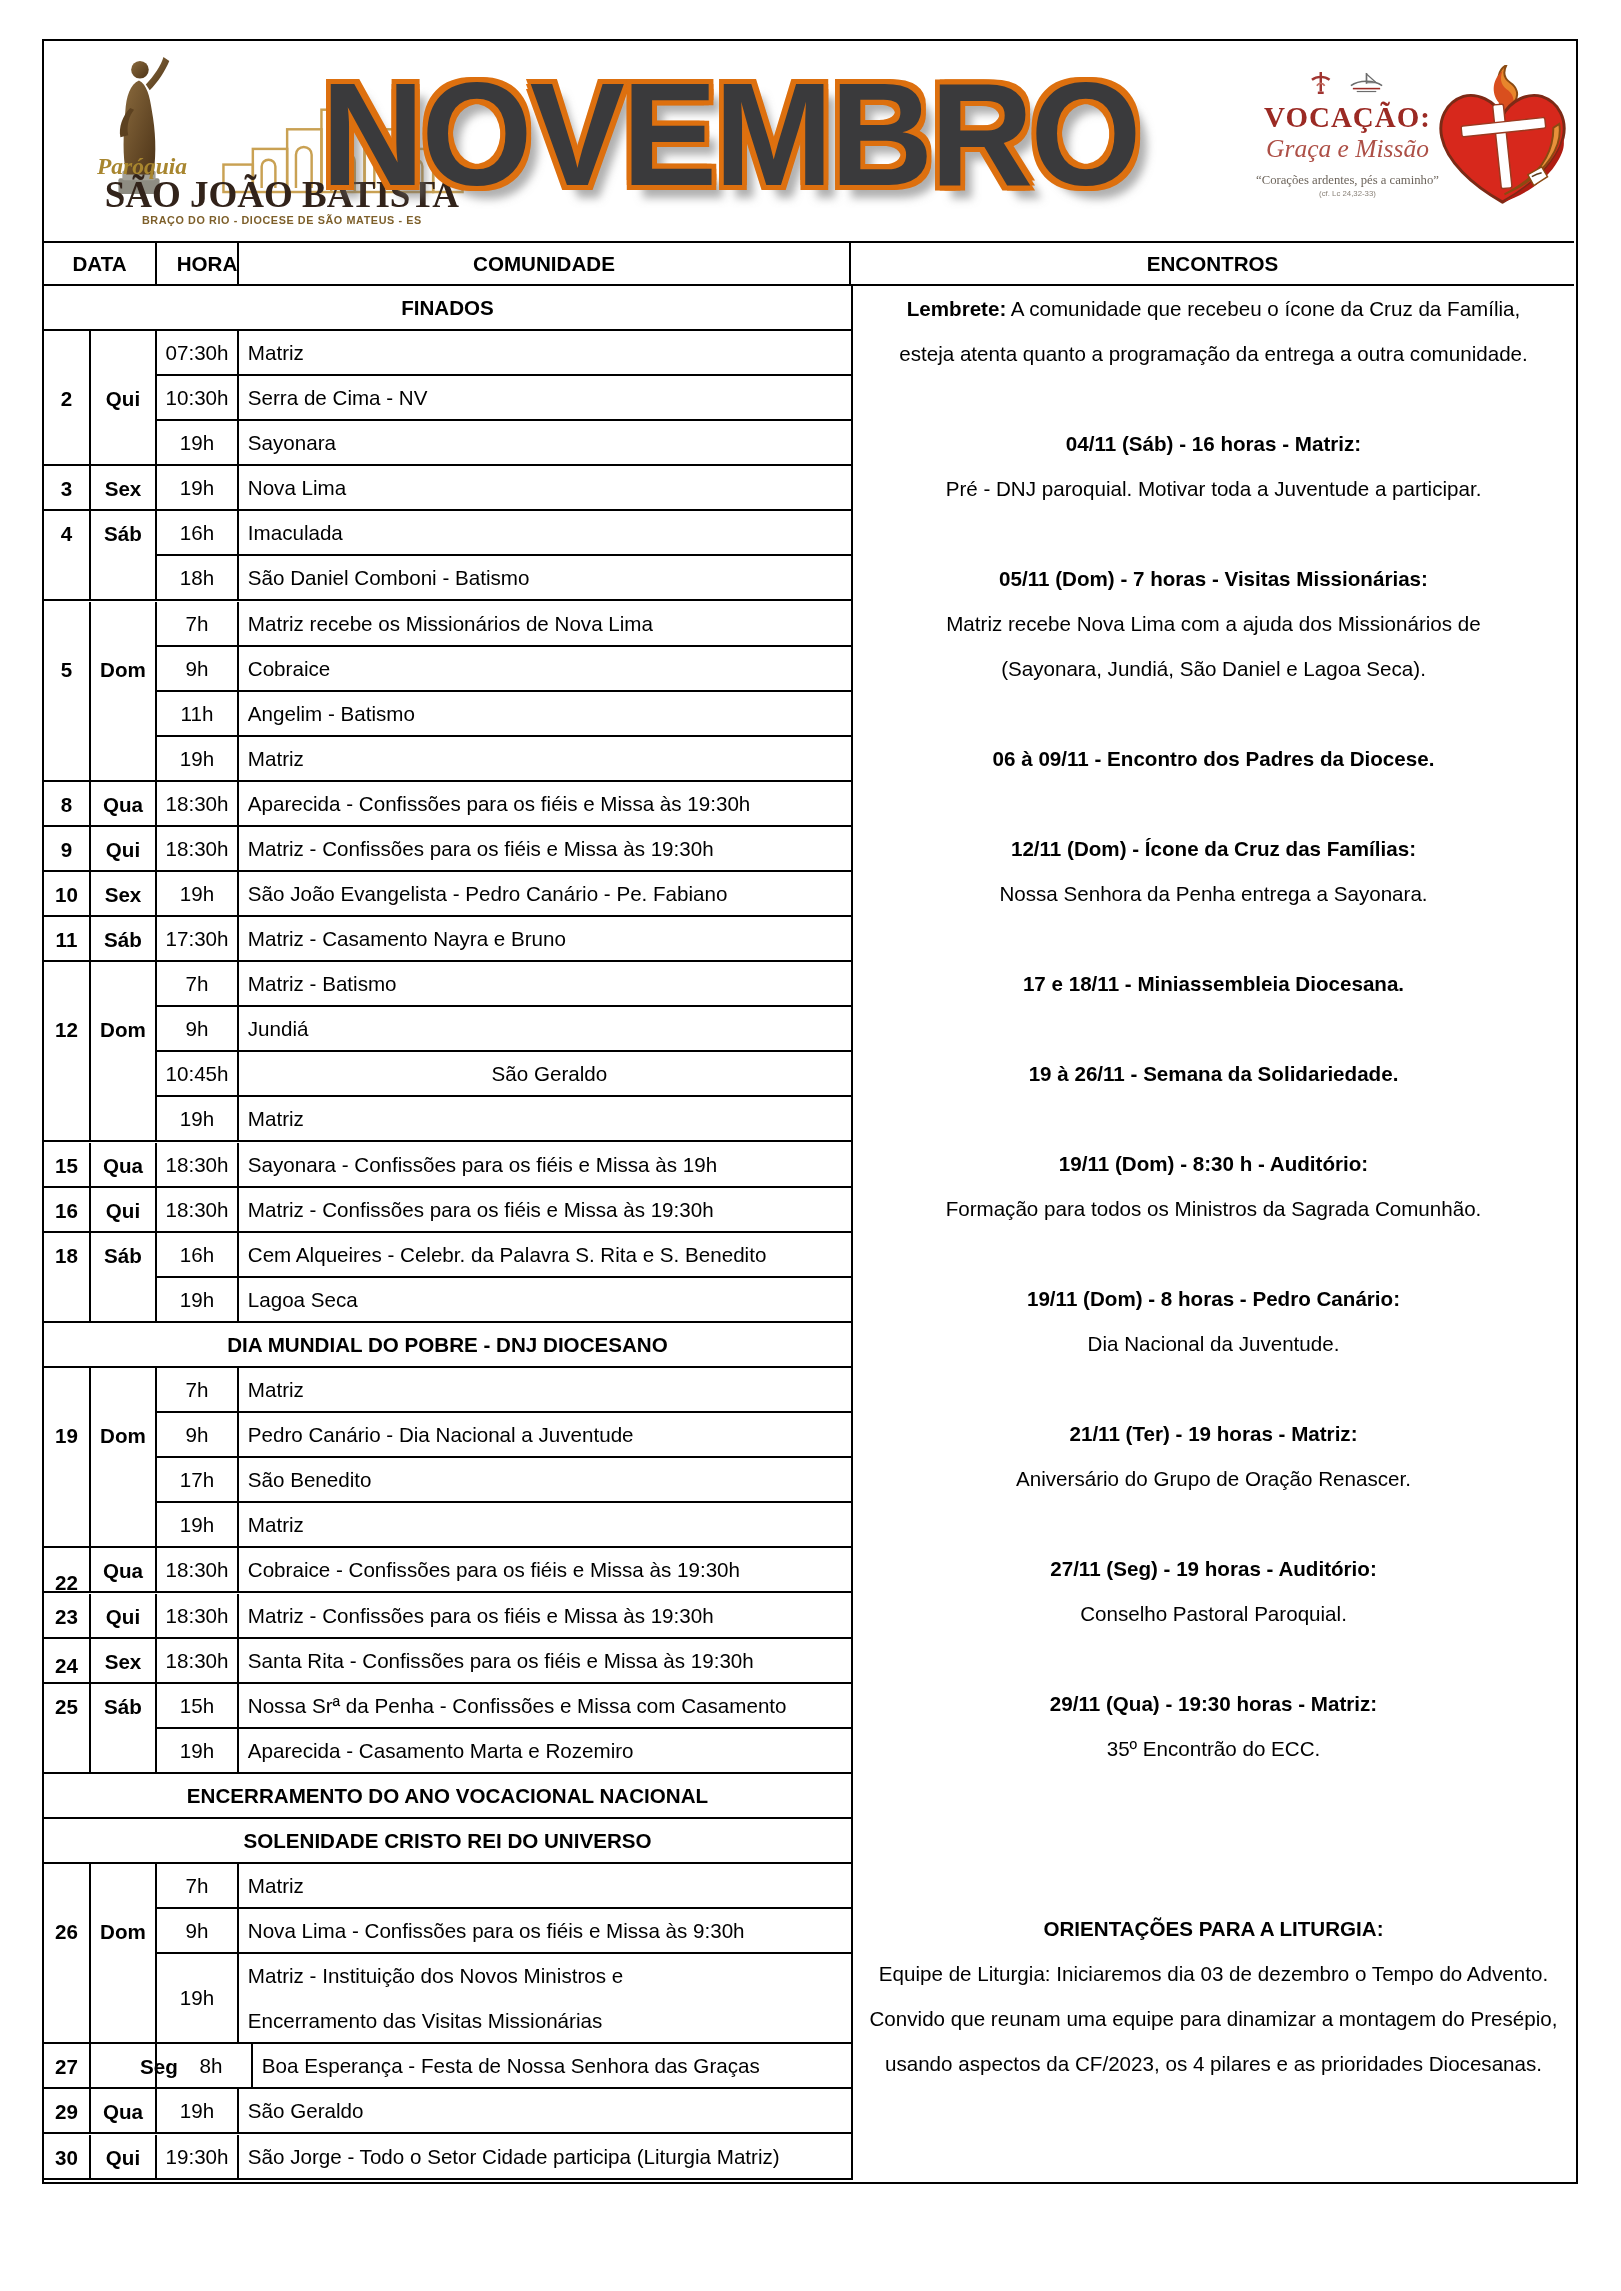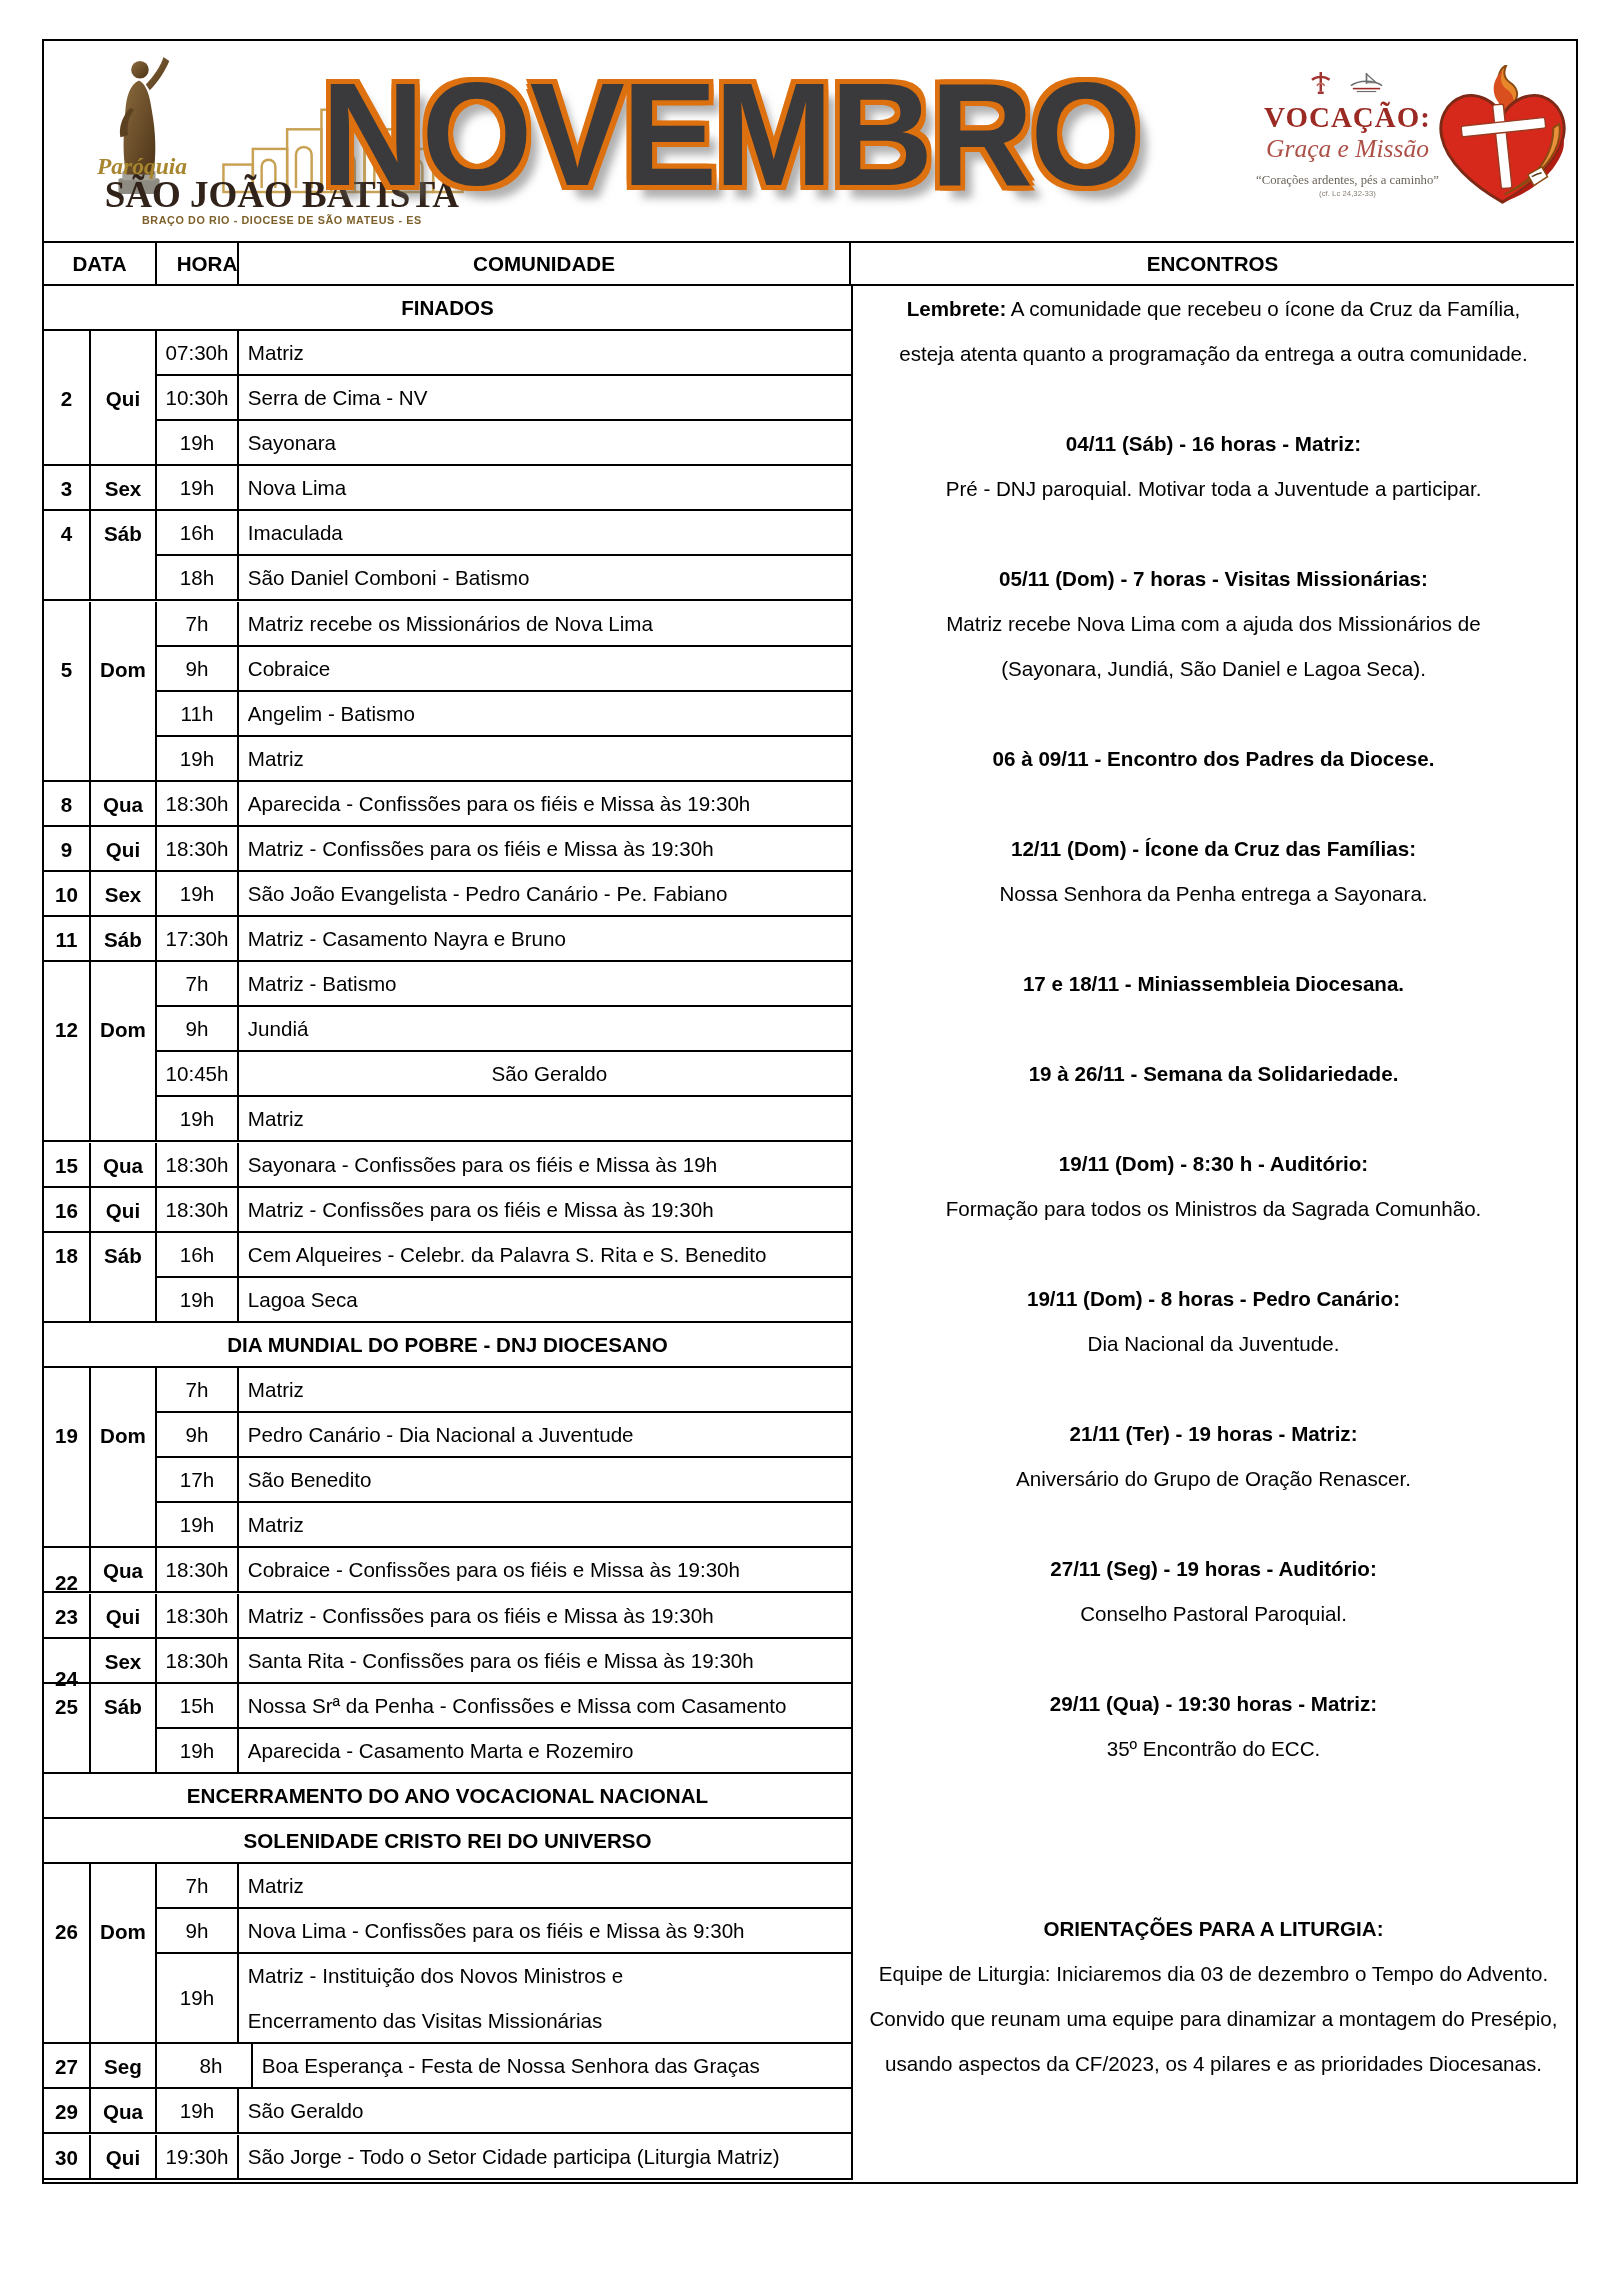--- a/index.html
+++ b/index.html
@@ -485,21 +485,21 @@
             <div class="entry" style="height: 45px;">
               <div class="horacell">18:30h</div>
               <div class="comcell">
                 <div>Matriz - Confissões para os fiéis e Missa às 19:30h</div>
               </div>
             </div>
           </div>
         </div>
         <div class="group" style="top: 1353px; height: 45px;">
           <div class="numcell">
-            <div class="daylabel" style="top: 17px;">24</div>
+            <div class="daylabel" style="top: 4px;">24</div>
           </div>
           <div class="wdcell">
             <div class="daylabel" style="top: 0px;">Sex</div>
           </div>
           <div class="entries">
             <div class="entry" style="height: 45px;">
               <div class="horacell">18:30h</div>
               <div class="comcell">
                 <div>Santa Rita - Confissões para os fiéis e Missa às 19:30h</div>
               </div>
@@ -557,21 +557,21 @@
                 <div class="comline">Encerramento das Visitas Missionárias</div>
               </div>
             </div>
           </div>
         </div>
         <div class="group" style="top: 1758px; height: 45px;">
           <div class="numcell">
             <div class="daylabel" style="top: 0px;">27</div>
           </div>
           <div class="wdcell">
-            <div class="daylabel" style="top: 0px;">Seg</div>
+            <div class="daylabel" style="top: 0px; padding-left: 36px;">Seg</div>
           </div>
           <div class="entries">
             <div class="entry" style="height: 45px; padding-left: 14px;">
               <div class="horacell">8h</div>
               <div class="comcell">
                 <div>Boa Esperança - Festa de Nossa Senhora das Graças</div>
               </div>
             </div>
           </div>
         </div>

